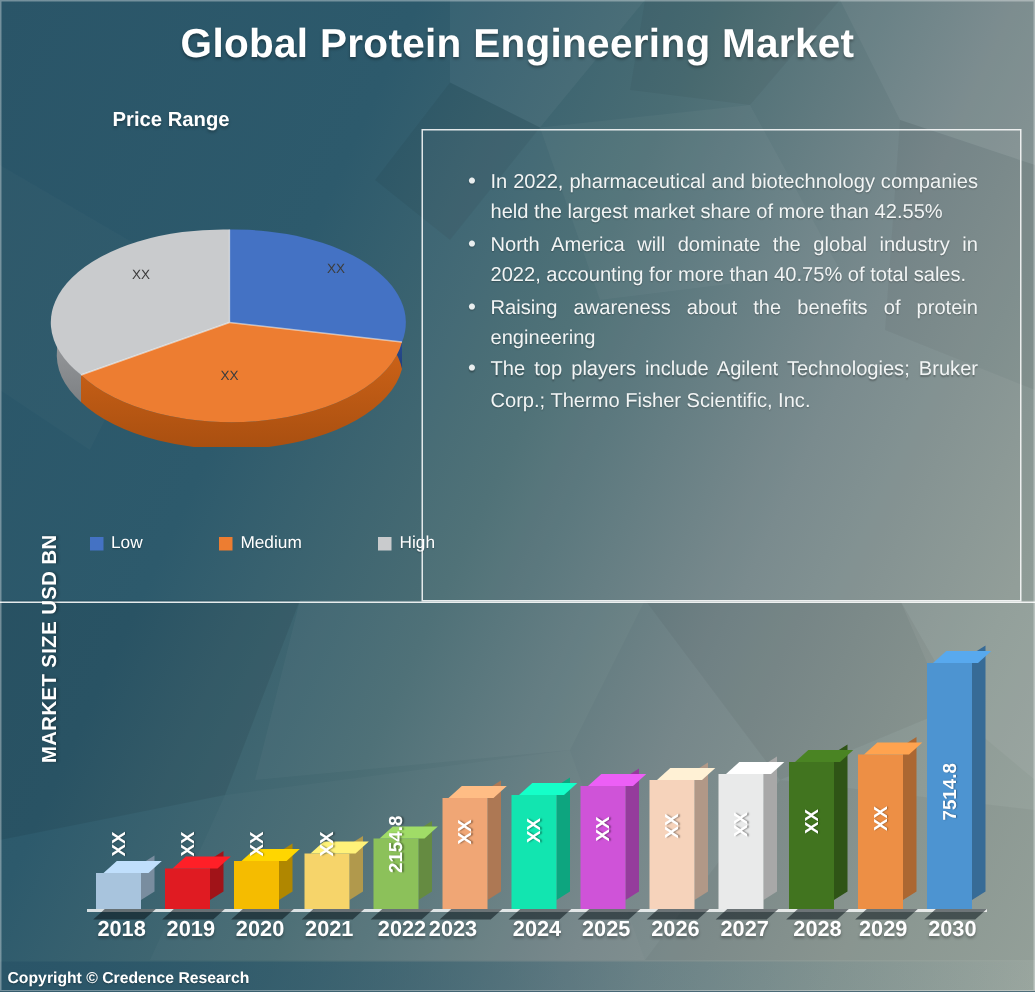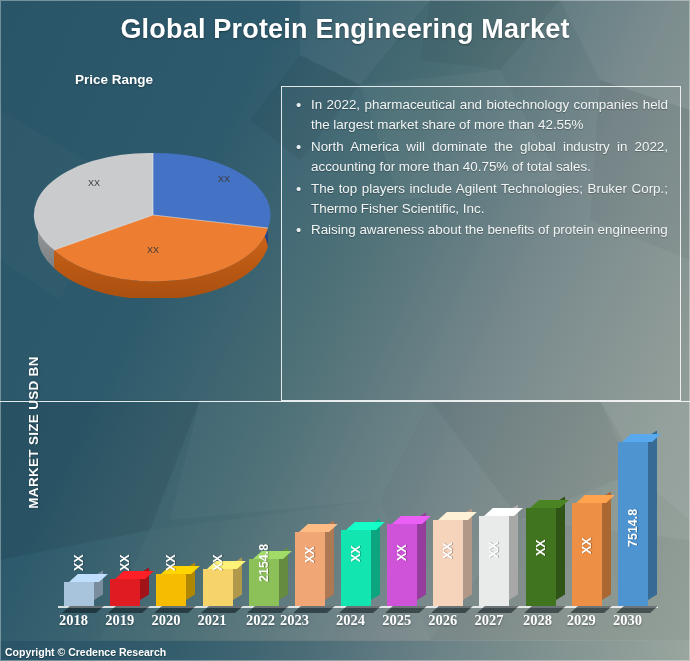--- a/index.html
+++ b/index.html
@@ -59,21 +59,21 @@
     text-shadow:0 1px 1px rgba(0,0,0,.3);}
 
   
   .insights-panel{
     position:absolute;left:281px;top:86px;width:400px;height:315px;
     border:1.2px solid rgba(255,255,255,.85);
     box-sizing:border-box;
     background:rgba(255,255,255,.035);
   }
   .insights-list{
-    margin:0;padding:8px 12px 0 12px;list-style:none;
+    margin:16px;padding:8px 12px 0 12px;list-style:none;
   }
   .insights-list li{
     position:relative;
     padding-left:17px;
     margin-bottom:1px;
     font-size:13.4px;
     line-height:1.52;
     color:#f2f5f5;
     text-align:justify;
     text-shadow:0 1px 1px rgba(0,0,0,.28);
@@ -138,24 +138,23 @@
     white-space:nowrap;
     text-shadow:0 1px 1px rgba(0,0,0,.35);
     display:flex;align-items:center;justify-content:center;
     height:58px;
   }
 
   .x-axis{
     position:absolute;left:58px;top:612px;width:600px;height:22px;
   }
   .x-tick{
-    position:absolute;width:44px;
+    position:absolute;width:44px;text-align:center;
     font-size:14.5px;font-weight:bold;color:#ffffff;
     text-shadow:0 1px 2px rgba(0,0,0,.35);
-    font-family:Liberation Serif, serif;
   }
 
   
   .footer-bar{
     position:absolute;left:0;bottom:0;width:690px;height:20px;
     background:linear-gradient(90deg,#2a5568 0%,#31607043 62%,rgba(120,135,133,0) 100%);
   }
   .copyright{
     position:absolute;left:5px;bottom:3px;
     font-size:10.5px;font-weight:bold;color:#ffffff;
@@ -229,27 +228,41 @@
       <path d="M 131,87 L 131,25" stroke="#ffffff" stroke-width="0.9" fill="none" opacity=".55"></path>
       <path d="M 131,87 L 246,100" stroke="#ffffff" stroke-width="0.9" fill="none" opacity=".55"></path>
       <path d="M 131,87 L 32,122" stroke="#ffffff" stroke-width="0.9" fill="none" opacity=".55"></path>
 
       <text class="pie-label" x="202" y="54" text-anchor="middle">XX</text>
       <text class="pie-label" x="72" y="58" text-anchor="middle">XX</text>
       <text class="pie-label" x="131" y="125" text-anchor="middle">XX</text>
     </svg>
   </div>
 
+  <div class="pie-legend">
+    <span class="legend-item">
+      <span class="legend-swatch" style="background:#4472c4"></span>
+      <span class="legend-text">Low</span>
+    </span>
+    <span class="legend-item">
+      <span class="legend-swatch" style="background:#ed7d31"></span>
+      <span class="legend-text">Medium</span>
+    </span>
+    <span class="legend-item">
+      <span class="legend-swatch" style="background:#c9cbcd"></span>
+      <span class="legend-text">High</span>
+    </span>
+  </div>
 
   <div class="insights-panel">
     <ul class="insights-list">
       <li>In 2022, pharmaceutical and biotechnology companies held the largest market share of more than 42.55%</li>
       <li>North America will dominate the global industry in 2022, accounting for more than 40.75% of total sales.</li>
+      <li>Raising awareness about the benefits of protein engineering</li>
       <li>The top players include Agilent Technologies; Bruker Corp.; Thermo Fisher Scientific, Inc.</li>
-      <li>Raising awareness about the benefits of protein engineering</li>
     </ul>
   </div>
 
   <div class="divider"></div>
 
   <div class="chart-area"></div>
   <div class="y-axis-label">MARKET SIZE USD BN</div>
   <div class="baseline"></div>
   <div class="bars" id="bars">
       <div class="bar" style="left: 6.07692px; height: 23.9494px;">

